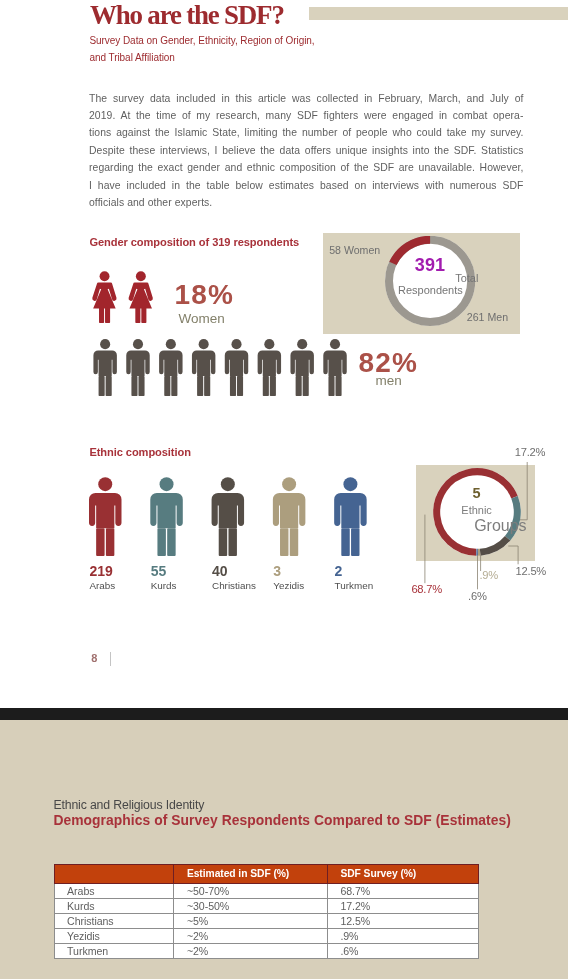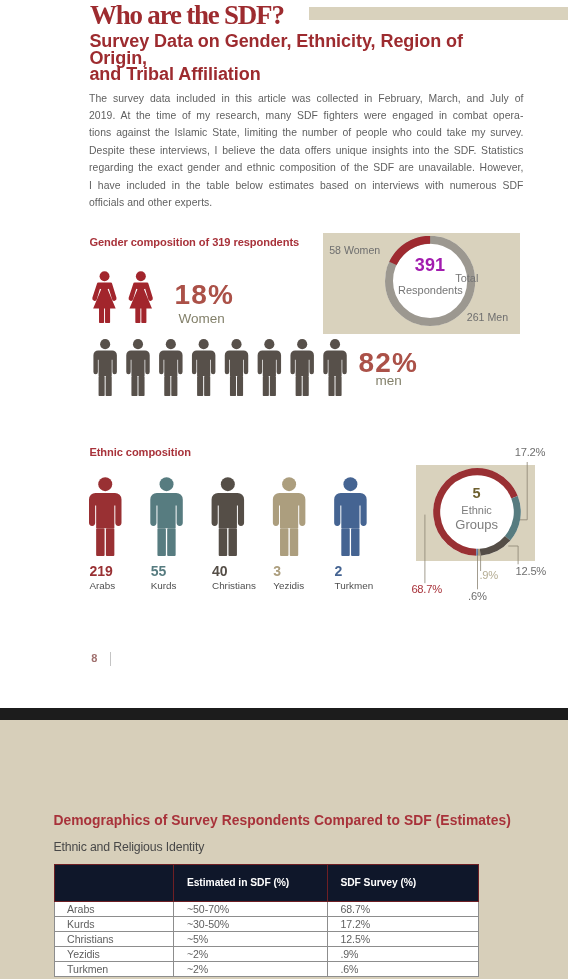--- a/index.html
+++ b/index.html
@@ -8,22 +8,22 @@
   body{width:568px;height:979px;background:#ffffff;
        font-family:"Liberation Sans",sans-serif;overflow:hidden;position:relative;}
 
   
   #pageTop{position:absolute;left:0;top:0;width:568px;height:708px;background:#fff;}
 
   #titleRule{position:absolute;left:308.6px;top:6.6px;width:259.4px;height:13.6px;background:#d9d2bd;}
   #pageTitle{position:absolute;left:89.5px;top:0.4px;font-family:"Liberation Serif",serif;
        font-weight:bold;font-size:29px;color:#9d2b2f;letter-spacing:-1.3px;white-space:nowrap;
        transform:scale(0.93,0.93);transform-origin:left top;}
-  #pageSubtitle{position:absolute;left:89.4px;top:32.6px;width:420px;font-size:18px;
-       line-height:16.9px;color:#9d2b2f;font-weight:700;letter-spacing:-0.05px;}
+  #pageSubtitle{position:absolute;left:89.4px;top:32.6px;width:420px;font-size:10px;
+       line-height:16.9px;color:#9d2b2f;font-weight:400;letter-spacing:-0.05px;}
   #introPara{position:absolute;left:89px;top:89.5px;width:434.5px;font-size:10.4px;
        line-height:17.42px;color:#5f5f5f;letter-spacing:0.08px;}
   .bodyline{text-align:justify;text-align-last:justify;}
   .bodyline.last{text-align-last:left;}
 
   .sechead{position:absolute;font-size:11.1px;font-weight:bold;color:#a8323a;letter-spacing:-0.08px;}
 
   
   #genderHead{left:89.4px;top:236px;}
   #genderBox{position:absolute;left:323px;top:232.8px;width:197.2px;height:101.6px;background:#d9d2bd;}
@@ -47,44 +47,44 @@
   #ethnicHead{left:89.4px;top:446px;}
   #ethnicBox{position:absolute;left:415.5px;top:464.9px;width:119.7px;height:96.6px;background:#d9d2bd;}
 
   .enum{position:absolute;font-size:14px;font-weight:bold;letter-spacing:0.08px;}
   .elab{position:absolute;font-size:9.9px;color:#4f4f4f;}
   .ecallout{position:absolute;font-size:11.2px;color:#6f6f6f;letter-spacing:-0.25px;}
   #eDonutVal{position:absolute;left:426.6px;top:485px;width:100px;text-align:center;
       font-size:14.5px;font-weight:bold;color:#6d5f2e;}
   #eDonutL1{position:absolute;left:426.6px;top:504px;width:100px;text-align:center;
       font-size:11px;color:#7d7d7d;}
-  #eDonutL2{position:absolute;left:426.6px;top:516.9px;width:100px;text-align:center;
-      font-size:13px;color:#7d7d7d;}
+  #eDonutL2{position:absolute;left:426.6px;top:516.9px;width:100px;text-align:right;
+      font-size:16px;color:#7d7d7d;}
   #cal0{left:411.4px;top:583.4px;color:#a8323a;}
   #cal1{left:514.7px;top:446.3px;}
   #cal2{left:515.6px;top:565.1px;}
   #cal3{left:479.4px;top:569.4px;color:#b5ad94;}
   #cal4{left:468.1px;top:589.5px;}
 
   #pageNum{position:absolute;left:91.3px;top:651.8px;font-size:11px;color:#a0706e;font-weight:bold;}
   #pageNumRule{position:absolute;left:109.6px;top:652.1px;width:1.1px;height:13.9px;background:#c4c4c4;}
 
   
   #blackBar{position:absolute;left:0;top:708px;width:568px;height:12px;background:#1c1c1c;}
   #pageBottom{position:absolute;left:0;top:720px;width:568px;height:259px;background:#d7cfba;}
 
   #tableTitle{position:absolute;left:53.4px;top:812.3px;font-size:13.85px;font-weight:bold;
        color:#a8323a;letter-spacing:0.06px;}
-  #tableSub{position:absolute;left:53.4px;top:840px;font-size:12.3px;color:#484848;
+  #tableSub{position:absolute;left:53.4px;top:798px;font-size:12.3px;color:#484848;
        letter-spacing:-0.15px;}
 
   #demoTable{position:absolute;left:53.6px;top:863.6px;width:424.1px;border-collapse:collapse;
        table-layout:fixed;}
-  #demoTable th{background:#0f172a;color:#fff;font-size:10.3px;font-weight:bold;
-       text-align:left;padding:0 0 0 12.5px;border:1px solid #6e1f24;height:37px;
+  #demoTable th{background:#c2410c;color:#fff;font-size:10.3px;font-weight:bold;
+       text-align:left;padding:0 0 0 12.5px;border:1px solid #6e1f24;height:19px;
        vertical-align:middle;letter-spacing:-0.06px;}
   #demoTable td{background:#fff;color:#5f5f5f;font-size:10.6px;padding:0 0 0 12.5px;
        border:1px solid #8d8d8d;height:15.1px;vertical-align:middle;letter-spacing:-0.06px;}
   #demoTable .c0{width:119.8px;}
   #demoTable .c1{width:153.5px;}
   #demoTable .c2{width:150.8px;}
 </style>
 </head>
 <body>
 

